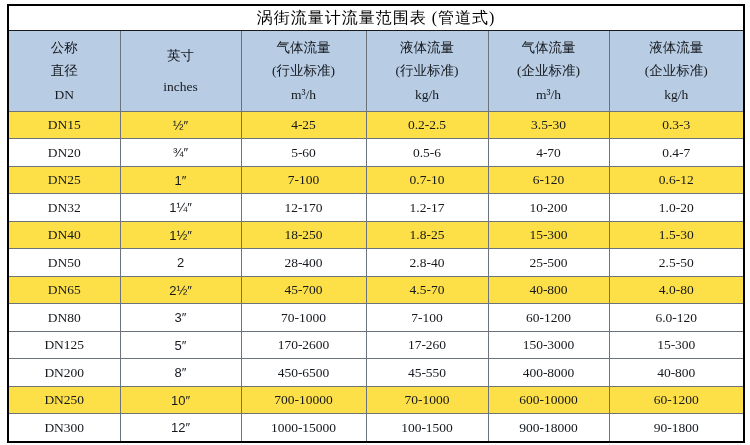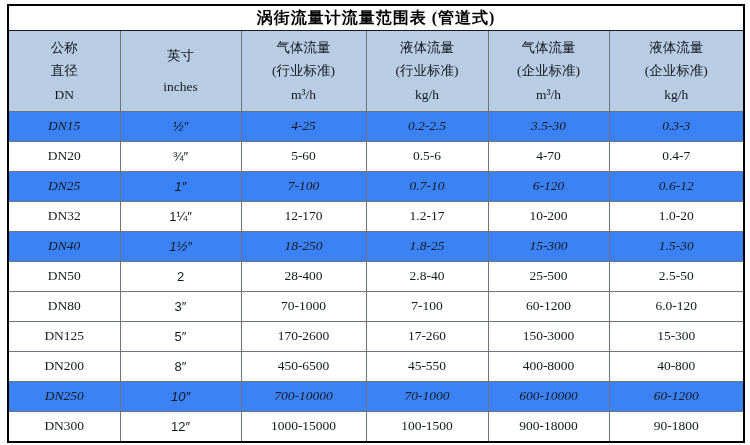--- a/index.html
+++ b/index.html
@@ -29,21 +29,21 @@
     text-align: center;
     vertical-align: middle;
     padding: 0;
     overflow: hidden;
     color: #15191e;
   }
   tr.title-row th {
     background: #ffffff;
     height: 24px;
     font-size: 16px;
-    font-weight: bold;
+    font-weight: normal;
     color: #000000;
     border-bottom: 1px solid #1a1a1a;
     letter-spacing: 1px;
   }
   tr.header-row th {
     background: #b8cce4;
     height: 80px;
     font-weight: normal;
     font-size: 13.5px;
   }
@@ -54,22 +54,21 @@
     height: 80px;
     line-height: 1;
   }
   .hlines span { display: block; }
   tbody td {
     height: 23px;
     font-size: 13.5px;
     background: #ffffff;
   }
   tbody tr.stripe td {
-    background: #3b82f6;
-    font-style: italic;
+    background: #fde047;
   }
   td.col-inches {
     font-family: "Liberation Sans", "DejaVu Sans", sans-serif;
     font-size: 13px;
   }
 </style>
 </head>
 <body>
 
 <div class="page">
@@ -172,20 +171,28 @@
           <td>1.5-30</td>
         </tr>
         <tr>
           <td>DN50</td>
           <td class="col-inches">2</td>
           <td>28-400</td>
           <td>2.8-40</td>
           <td>25-500</td>
           <td>2.5-50</td>
         </tr>
+        <tr class="stripe">
+          <td>DN65</td>
+          <td class="col-inches">2½″</td>
+          <td>45-700</td>
+          <td>4.5-70</td>
+          <td>40-800</td>
+          <td>4.0-80</td>
+        </tr>
         <tr>
           <td>DN80</td>
           <td class="col-inches">3″</td>
           <td>70-1000</td>
           <td>7-100</td>
           <td>60-1200</td>
           <td>6.0-120</td>
         </tr>
         <tr>
           <td>DN125</td>

